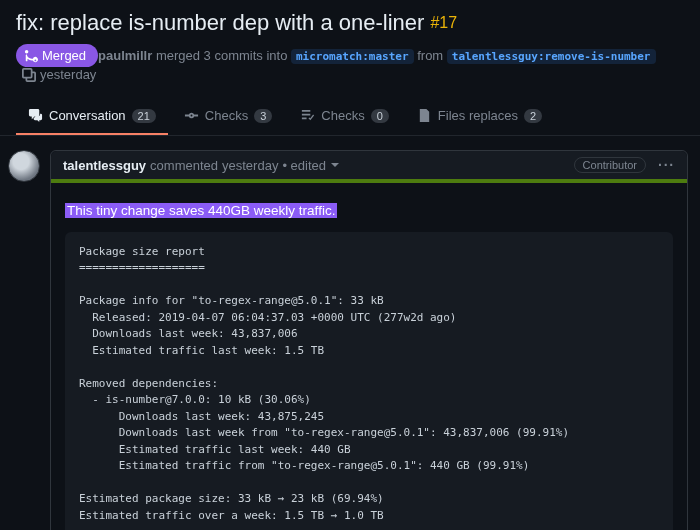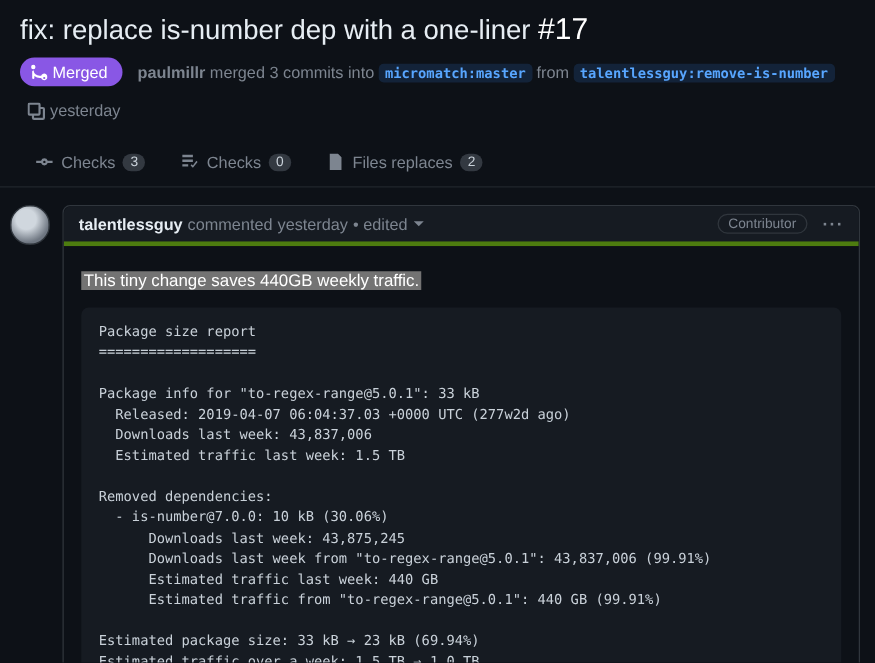--- a/index.html
+++ b/index.html
@@ -14,22 +14,22 @@
   }
   .header {
     padding: 10px 16px 12px;
   }
   .title-row { display: flex; align-items: center; gap: 6px; margin-bottom: 8px; }
   .title {
     color: #e6edf3;
     font-size: 22px;
     font-weight: 400;
   }
-  .pr-number { color: #ffffff; font-size: 24px; font-weight: 300; }
-  .meta-row { display: flex; align-items: center; gap: 12px; flex-wrap: wrap; font-size: 13px; }
+  .pr-number { color: #eab308; font-size: 16px; font-weight: 300; }
+  .meta-row { display: flex; align-items: center; gap: 0; flex-wrap: wrap; font-size: 13px; }
   .merged-badge {
     background: #8957e5;
     color: #fff;
     border-radius: 999px;
     padding: 4px 12px 4px 8px;
     display: inline-flex;
     align-items: center;
     gap: 4px;
     font-size: 13px;
     font-weight: 500;
@@ -116,21 +116,21 @@
   .kebab { color:#7d8590; font-weight:bold; letter-spacing:1px; cursor:pointer; }
   .comment-body { padding: 10px 14px 12px; font-size: 13.5px; line-height: 1.55; }
   .inline-code {
     background: rgba(110,118,129,.3);
     border-radius: 4px;
     padding: 1px 5px;
     font-family: ui-monospace, SFMono-Regular, Menlo, monospace;
     font-size: 12px;
   }
   .highlight {
-    background: #737373;
+    background: #8b5cf6;
     color: #fff;
     padding: 0 2px;
   }
   .codeblock {
     background: #161b22;
     border-radius: 6px;
     padding: 12px 14px;
     font-family: ui-monospace, SFMono-Regular, Menlo, monospace;
     font-size: 11px;
     line-height: 1.5;
@@ -161,20 +161,27 @@
     <span class="copy-area">
       <svg width="14" height="14" viewBox="0 0 16 16">
           <path d="M0 2a2 2 0 0 1 2-2h8a2 2 0 0 1 2 2v2h2a2 2 0 0 1 2 2v8a2 2 0 0 1-2 2H6a2 2 0 0 1-2-2v-2H2a2 2 0 0 1-2-2V2zm6 10v2h8V6h-2v4a2 2 0 0 1-2 2H6zM2 2v8h8V2H2z"></path>
         </svg>
       <span>yesterday</span>
     </span>
   </div>
 </div>
 
 <div class="tabs">
+  <div class="tab active">
+    <svg width="15" height="15" viewBox="0 0 16 16">
+        <path d="M1 2.5A1.5 1.5 0 0 1 2.5 1h8A1.5 1.5 0 0 1 12 2.5v5A1.5 1.5 0 0 1 10.5 9H7l-3 3V9H2.5A1.5 1.5 0 0 1 1 7.5v-5zM5 11h1l2-2h2.5A2.5 2.5 0 0 0 13 6.5V6h.5A1.5 1.5 0 0 1 15 7.5v4a1.5 1.5 0 0 1-1.5 1.5H12v2l-2-2H7.5A1.5 1.5 0 0 1 6 11.5V11z"></path>
+      </svg>
+    <span>Conversation</span>
+    <span class="counter">21</span>
+  </div>
   <div class="tab">
     <svg width="15" height="15" viewBox="0 0 16 16">
         <path d="M8 5a3 3 0 0 0-2.83 2H1v2h4.17a3.001 3.001 0 0 0 5.66 0H15V7h-4.17A3 3 0 0 0 8 5zm0 4a1 1 0 1 1 0-2 1 1 0 0 1 0 2z"></path>
       </svg>
     <span>Checks</span>
     <span class="counter">3</span>
   </div>
   <div class="tab">
     <svg width="15" height="15" viewBox="0 0 16 16">
         <path d="M2 2h9v2H2zM2 6h9v2H2zM2 10h5v2H2zM15 8l-4 5-2-2 1-1 1 1 3-4z"></path>

